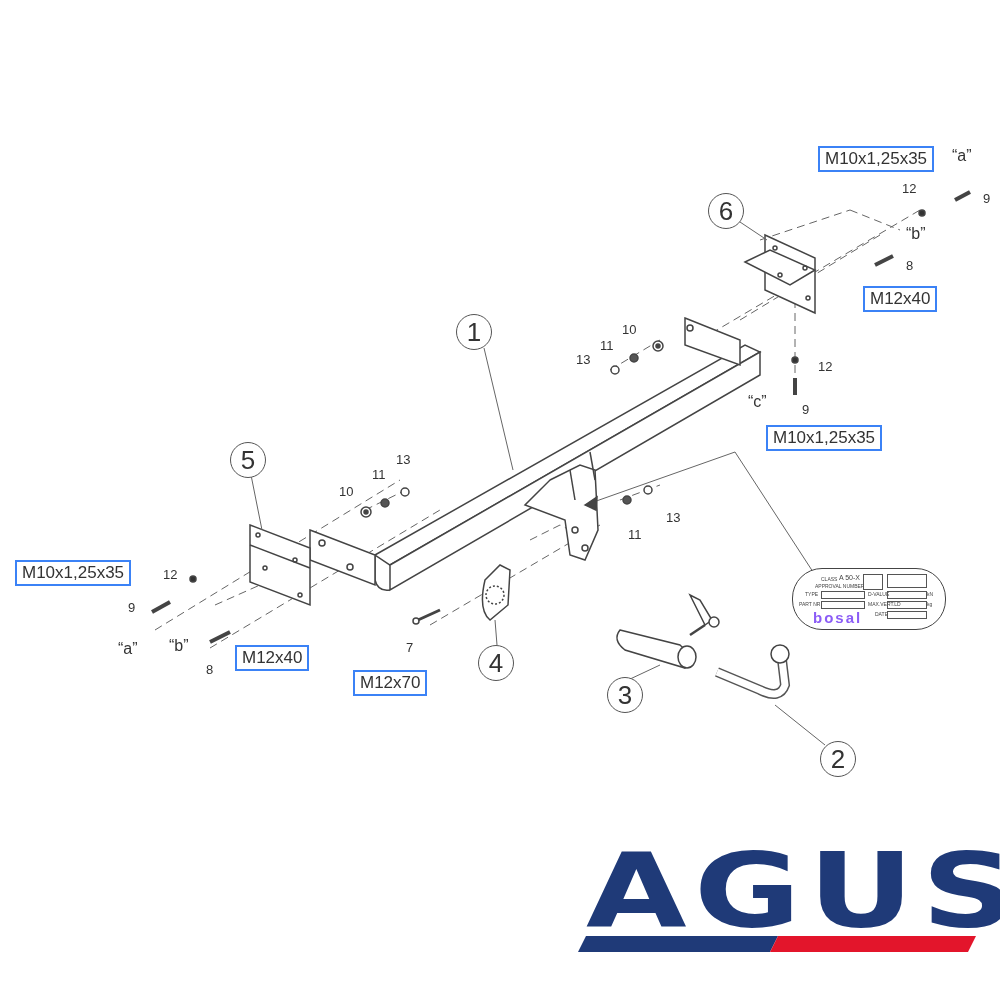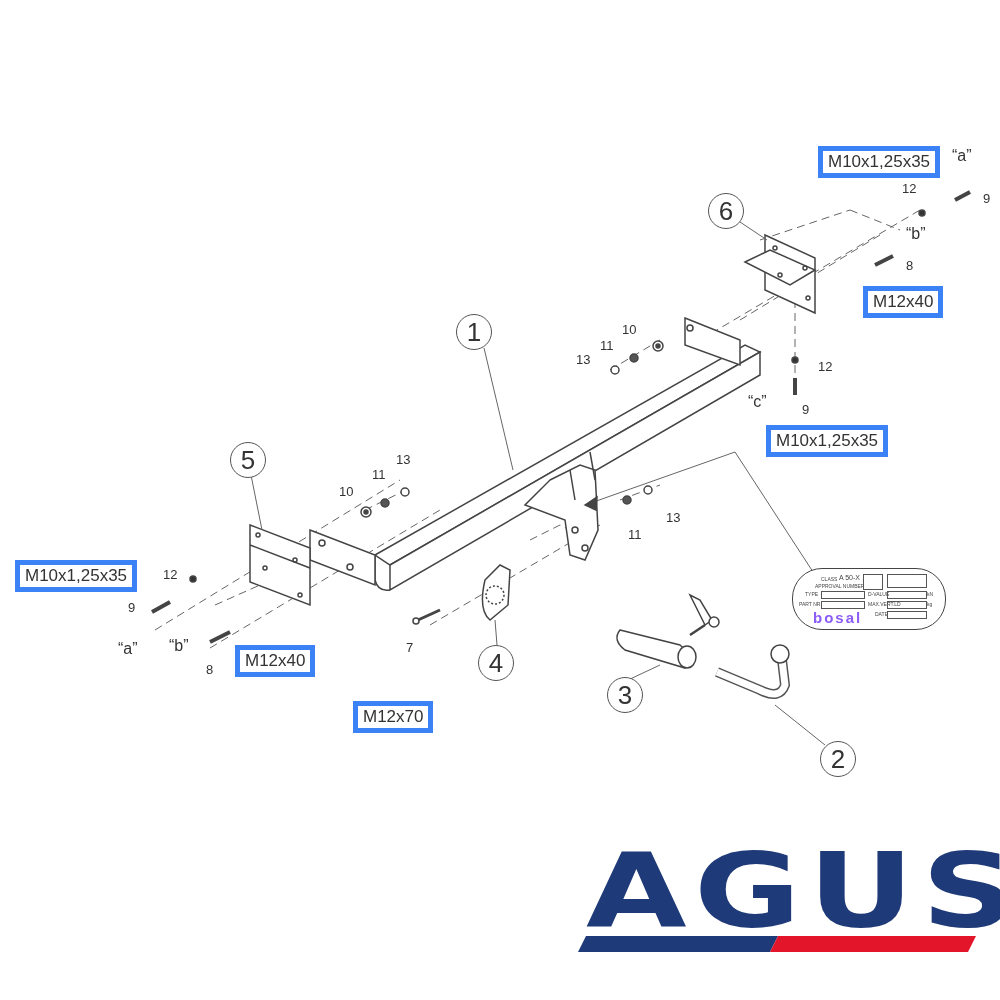--- a/index.html
+++ b/index.html
@@ -1,19 +1,19 @@
 <!DOCTYPE html>
 <html><head>
 <meta charset="utf-8">
 <style>
   html, body { margin: 0; padding: 0; background: #ffffff; }
   body { width: 1000px; height: 1000px; position: relative; overflow: hidden;
          font-family: "Liberation Sans", sans-serif; color: #333; }
   #diagram { position: absolute; left: 0; top: 0; width: 1000px; height: 1000px; }
-  .spec-box { position: absolute; border: 5px solid #3b82f6; background: #fff;
+  .spec-box { position: absolute; border: 2px solid #3b82f6; background: #fff;
               font-size: 17px; line-height: 20px; padding: 1px 5px; color: #333; white-space: nowrap; }
   .callout { position: absolute; width: 34px; height: 34px; border: 1px solid #555; border-radius: 50%;
              font-size: 26px; line-height: 34px; text-align: center; color: #333; background: #fff; }
   .pnum { position: absolute; font-size: 13px; color: #333; }
   .qlabel { position: absolute; font-size: 16px; color: #333; }
   .logo { position: absolute; left: 578px; top: 844px; width: 400px; height: 110px; }
   .logo-text { position: absolute; left: 8px; top: -14px; font-family: "DejaVu Sans", sans-serif;
                font-weight: bold; font-size: 104px; letter-spacing: 6px; color: #1f3a78; transform: scaleX(1.25);
                transform-origin: left top; }
   .plate { position: absolute; left: 792px; top: 568px; width: 152px; height: 60px; border: 1.5px solid #444;
@@ -131,21 +131,21 @@
 <div class="callout" style="left:607px;top:677px;">3</div>
 <div class="callout" style="left:478px;top:645px;">4</div>
 <div class="callout" style="left:230px;top:442px;">5</div>
 <div class="callout" style="left:708px;top:193px;">6</div>
 
 <div class="spec-box" style="left:818px;top:146px;">M10x1,25x35</div>
 <div class="spec-box" style="left:863px;top:286px;">M12x40</div>
 <div class="spec-box" style="left:766px;top:425px;">M10x1,25x35</div>
 <div class="spec-box" style="left:15px;top:560px;">M10x1,25x35</div>
 <div class="spec-box" style="left:235px;top:645px;">M12x40</div>
-<div class="spec-box" style="left:353px;top:701px;">M12x70</div>
+<div class="spec-box" style="left:353px;top:670px;">M12x70</div>
 
 <span class="pnum" style="left:406px;top:640px;">7</span>
 <span class="pnum" style="left:206px;top:662px;">8</span>
 <span class="pnum" style="left:906px;top:258px;">8</span>
 <span class="pnum" style="left:128px;top:600px;">9</span>
 <span class="pnum" style="left:983px;top:191px;">9</span>
 <span class="pnum" style="left:802px;top:402px;">9</span>
 <span class="pnum" style="left:339px;top:484px;">10</span>
 <span class="pnum" style="left:622px;top:322px;">10</span>
 <span class="pnum" style="left:372px;top:467px;">11</span>

